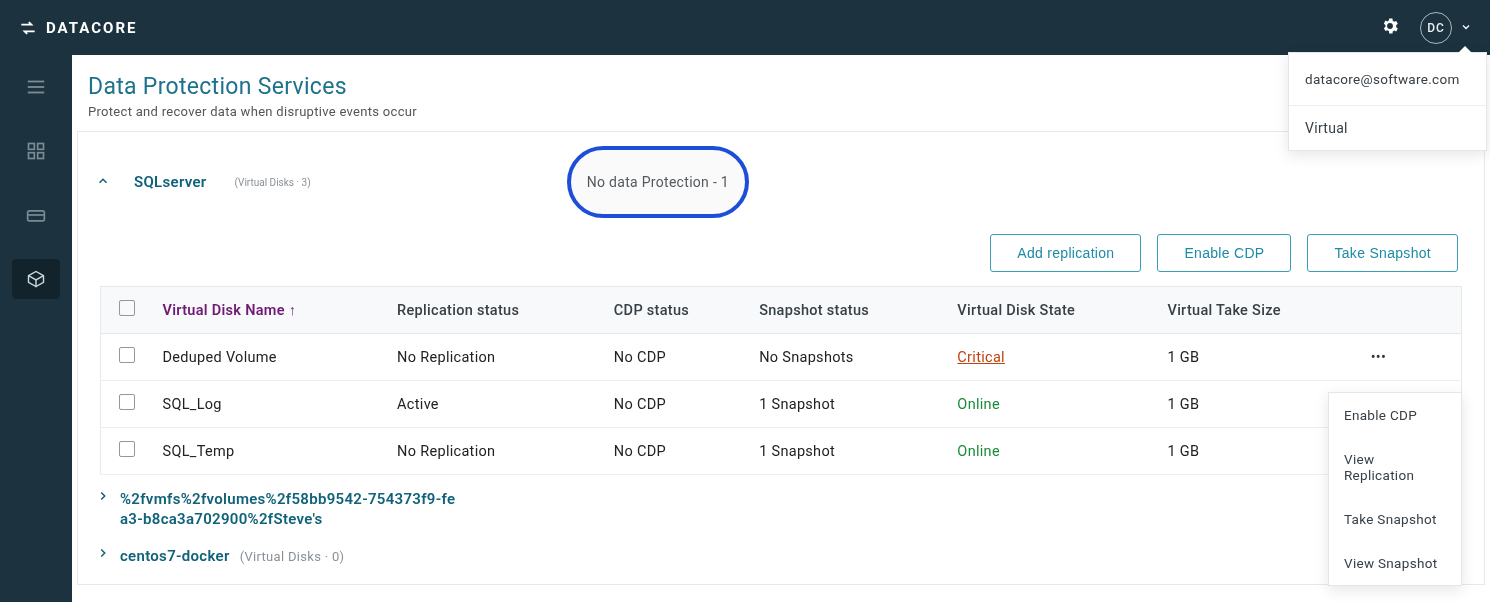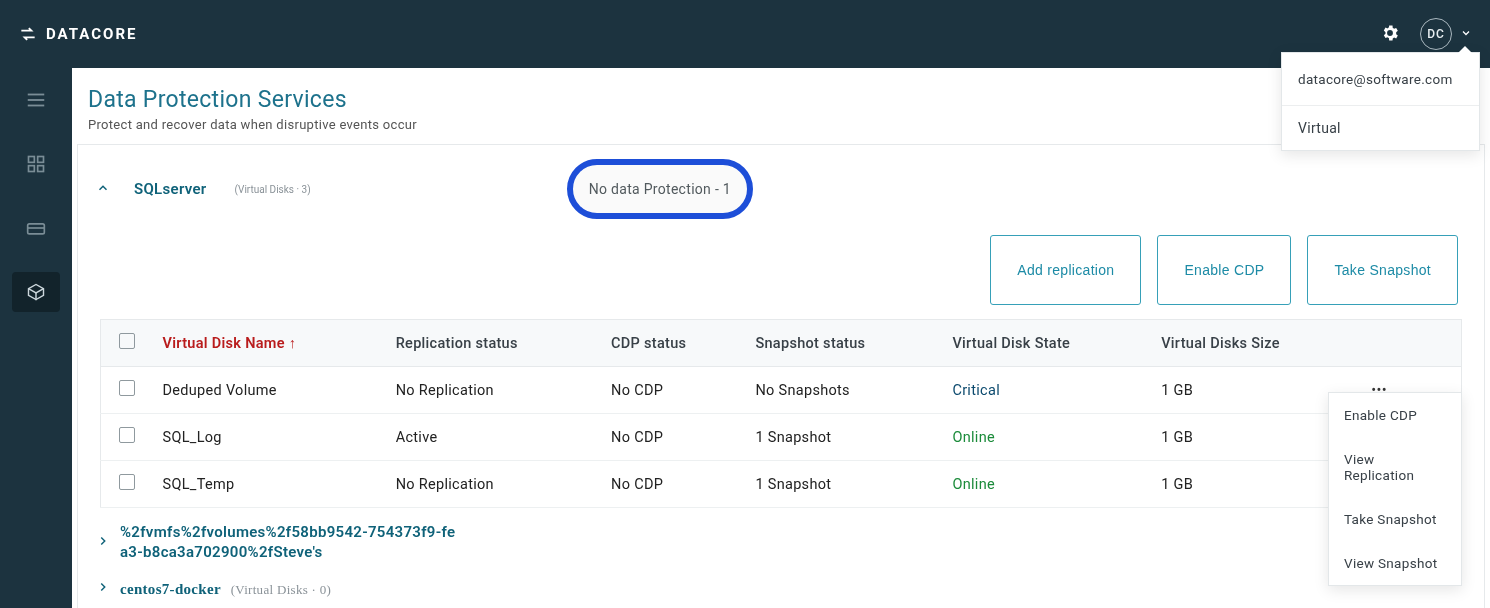--- a/index.html
+++ b/index.html
@@ -1,56 +1,56 @@
 <!DOCTYPE html>
 <html><head>
 <meta charset="utf-8">
 <style>
 *{margin:0;padding:0;box-sizing:border-box;}
 body{font-family:-apple-system,BlinkMacSystemFont,"Segoe UI",Roboto,Arial,sans-serif;font-size:14px;color:#333;background:#fff;width:1490px;height:608px;overflow:hidden;position:relative;}
-.topbar{height:68px;background:#1c333f;display:flex;align-items:center;padding:0 18px;justify-content:space-between;}
+.topbar{height:55px;background:#1c333f;display:flex;align-items:center;padding:0 18px;justify-content:space-between;}
 .brand{display:flex;align-items:center;gap:8px;color:#fff;font-weight:700;letter-spacing:2px;font-size:15px;}
 .brand-icon svg{display:block;}
 .top-right{display:flex;align-items:center;gap:20px;}
 .gear{color:#fff;cursor:pointer;}
 .avatar-wrap{display:flex;align-items:center;gap:8px;cursor:pointer;}
 .avatar{width:32px;height:32px;border:1.5px solid #aab8bf;border-radius:50%;color:#e8eef1;display:flex;align-items:center;justify-content:center;font-size:12px;font-weight:500;letter-spacing:1px;}
 .chev{color:#fff;}
 .layout{display:flex;height:547px;}
 .sidebar{width:72px;background:#1c333f;display:flex;flex-direction:column;align-items:center;padding-top:12px;gap:24px;}
 .side-ic{width:48px;height:40px;display:flex;align-items:center;justify-content:center;color:#7a8d96;cursor:pointer;border-radius:4px;}
 .side-ic.active{background:#12232b;color:#cdd8dd;}
 .main{flex:1;background:#fff;overflow:auto;color:#222;}
 .page-head{padding:18px 16px 12px;}
 .page-title{font-size:23px;color:#1d728c;font-weight:400;letter-spacing:.3px;margin-bottom:4px;}
 .page-sub{font-size:13px;color:#555;letter-spacing:.3px;}
 .card{border:1px solid #e6e9eb;margin:0 5px;}
 .group-head{display:flex;align-items:center;gap:24px;padding:14px 18px 8px;}
 .chev-sm{color:#1b6e86;cursor:pointer;}
 .group-name{color:#0f6279;font-weight:600;font-size:15px;letter-spacing:.3px;}
 .group-meta{color:#8a9298;font-size:10px;margin-left:4px;}
-.pill{margin-left:232px;background:#fafafa;border:6px solid #1d4ed8;border-radius:999px;padding:16px 16px;font-size:14px;color:#525a5e;letter-spacing:.3px;}
+.pill{margin-left:232px;background:#fafafa;border:4px solid #1d4ed8;border-radius:999px;padding:24px 16px;font-size:14px;color:#525a5e;letter-spacing:.3px;}
 .actions{display:flex;gap:16px;justify-content:flex-end;padding:8px 18px 14px 18px;margin-right:8px;}
-.btn{border:1px solid #36a0b8;color:#1d8ba6;background:#fff;padding:26px 26px;font-size:14px;border-radius:3px;cursor:pointer;letter-spacing:.3px;}
+.btn{border:1px solid #36a0b8;color:#1d8ba6;background:#fff;padding:10px 26px;font-size:14px;border-radius:3px;cursor:pointer;letter-spacing:.3px;}
 .tbl{margin:0 22px 0 22px;border:1px solid #e6e9eb;border-collapse:collapse;width:calc(100% - 44px);}
 .tbl thead tr{background:#f7f9fa;border-bottom:1px solid #e6e9eb;}
 .tbl th,.tbl td{text-align:left;padding:13px 10px;font-weight:400;font-size:14.5px;letter-spacing:.3px;}
 .tbl th{color:#384047;font-weight:500;font-size:14.5px;}
-.tbl th.sortable{color:#b91c1c;font-weight:600;cursor:pointer;}
+.tbl th.sortable{color:#701a75;font-weight:600;cursor:pointer;}
 .tbl tbody tr{border-bottom:1px solid #edf0f1;}
 .tbl .chk{width:52px;text-align:center;}
 .chkbox{width:16px;height:16px;border:1.5px solid #8f999e;border-radius:2px;display:inline-block;cursor:pointer;}
-.state-crit{color:#0c4a6e;}
+.state-crit{color:#c2410c;text-decoration:underline;}
 .state-ok{color:#1b8b3a;}
 .dots{text-align:right;padding-right:40px !important;color:#333;cursor:pointer;font-weight:700;letter-spacing:2px;}
-.sub-section{display:flex;align-items:center;gap:10px;padding:14px 18px 2px;}
+.sub-section{display:flex;align-items:flex-start;gap:10px;padding:14px 18px 2px;}
 .sub-section .name{color:#0f6279;font-weight:600;font-size:15px;letter-spacing:.3px;max-width:340px;word-break:break-all;line-height:1.35;}
 .sub-section .meta{color:#8a9298;font-size:13px;margin-left:6px;font-weight:400;}
-.sub-section.last{padding-bottom:18px;font-family:Liberation Serif, serif;}
-.user-menu{position:absolute;top:52px;right:10px;width:199px;background:#fff;border:1px solid #e3e7e9;box-shadow:0 4px 14px rgba(0,0,0,.10);z-index:50;}
+.sub-section.last{padding-bottom:18px;}
+.user-menu{position:absolute;top:52px;right:3px;width:199px;background:#fff;border:1px solid #e3e7e9;box-shadow:0 4px 14px rgba(0,0,0,.10);z-index:50;}
 .user-menu .u-email{padding:18px 16px;font-size:13.5px;color:#384047;letter-spacing:.3px;border-bottom:1px solid #eceeef;cursor:default;}
 .user-menu .u-item{padding:14px 16px;font-size:14px;color:#384047;letter-spacing:.3px;cursor:pointer;}
 .ctx-menu{position:absolute;right:28px;top:392px;width:134px;background:#fff;border:1px solid #e3e7e9;box-shadow:0 4px 14px rgba(0,0,0,.10);z-index:40;}
 .ctx-menu .c-item{padding:14px 15px;font-size:13.5px;color:#384047;letter-spacing:.3px;cursor:pointer;}
 .pointer{position:absolute;top:46px;right:18px;width:0;height:0;border-left:7px solid transparent;border-right:7px solid transparent;border-bottom:7px solid #fff;z-index:51;}
 .arrow-up{display:inline-block;}
 </style>
 </head>
 <body>
 
@@ -141,21 +141,21 @@
 
       <table class="tbl">
         <thead>
           <tr>
             <th class="chk"><span class="chkbox"></span></th>
             <th class="sortable"><span>Virtual Disk Name</span> <span class="arrow-up">↑</span></th>
             <th>Replication status</th>
             <th>CDP status</th>
             <th>Snapshot status</th>
             <th>Virtual Disk State</th>
-            <th>Virtual Disks Size</th>
+            <th>Virtual Take Size</th>
             <th></th>
           </tr>
         </thead>
         <tbody id="tbody">
             <tr>
               <td class="chk"><span class="chkbox"></span></td>
               <td>Deduped Volume</td>
               <td>No Replication</td>
               <td>No CDP</td>
               <td>No Snapshots</td>

